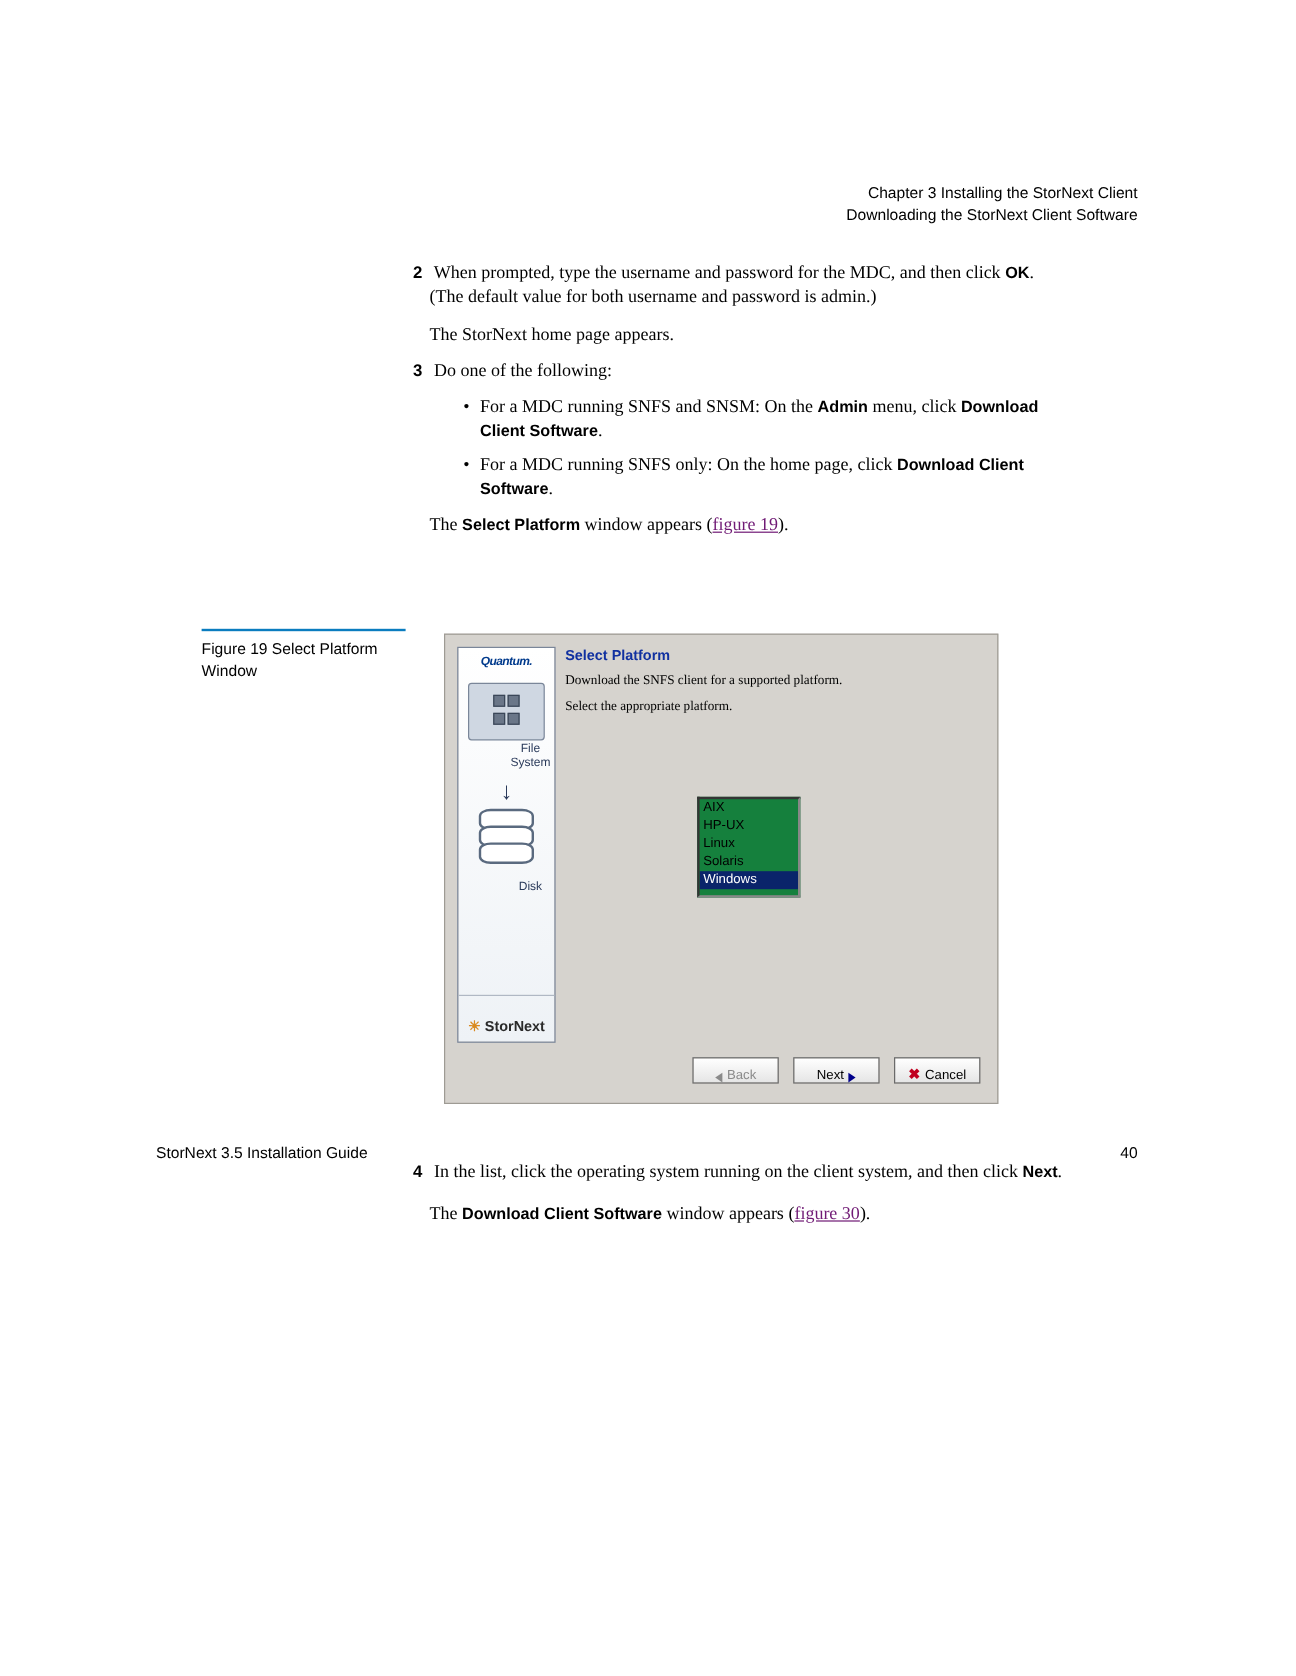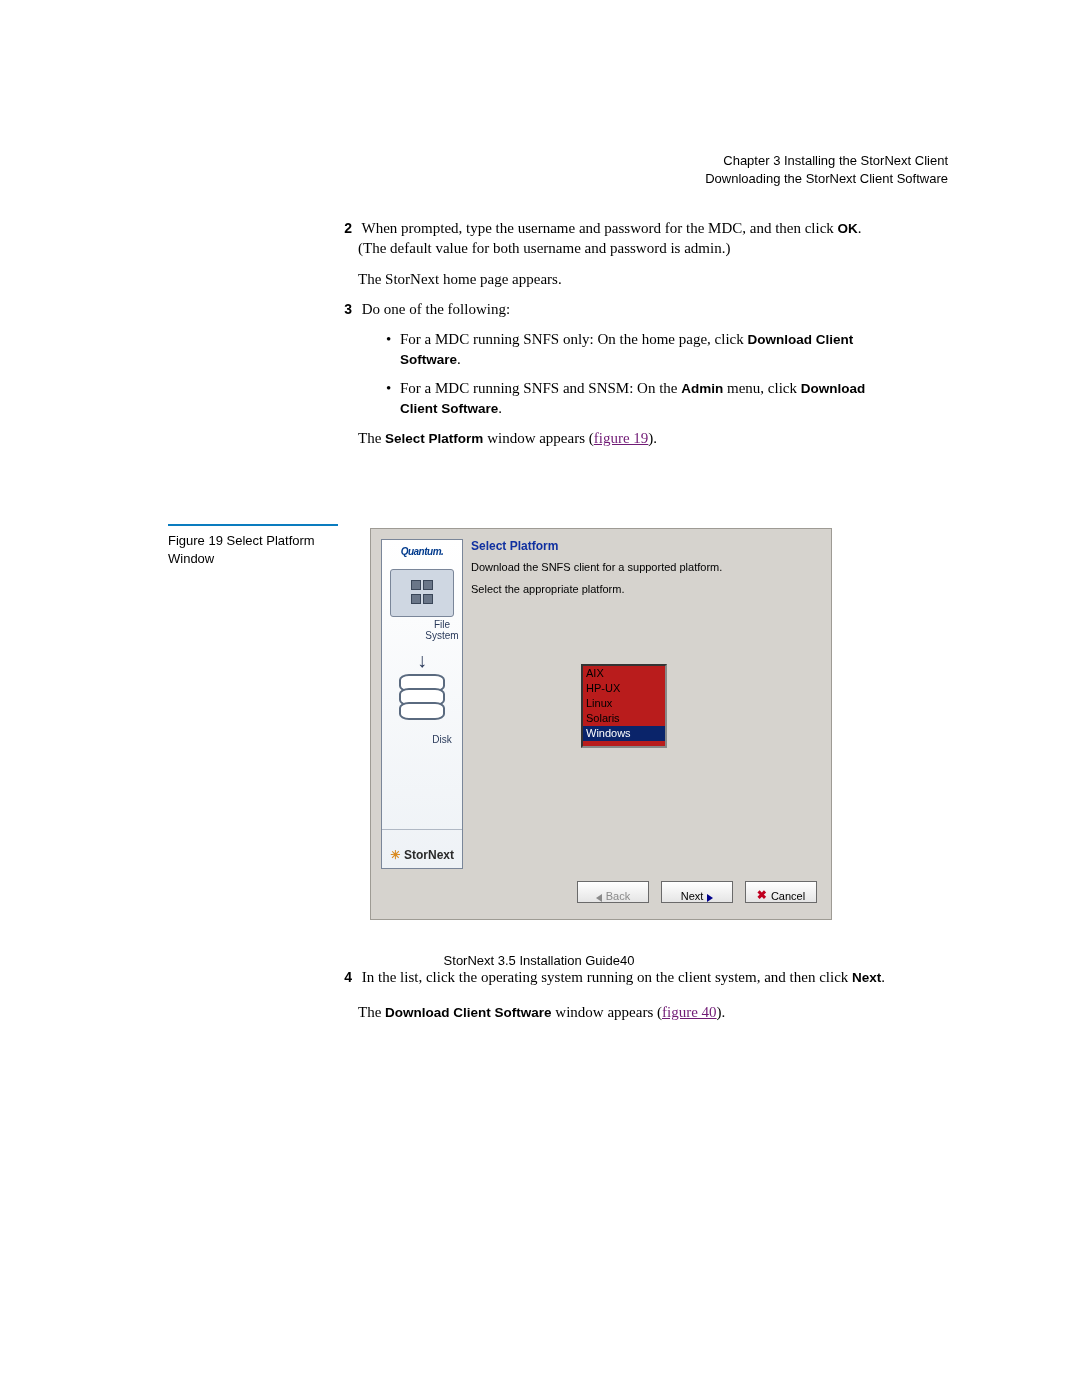--- a/index.html
+++ b/index.html
@@ -116,26 +116,26 @@
     position: absolute; bottom: 6px; left: 0; right:0;
     font-weight: bold; font-size: 12px; color: #2a2a2a;
     border-top: 1px solid #b0b8c4; padding-top: 18px;
   }
   .ss-stornext::before { content: "☀ "; color: #d98a1f; }
   .ss-right {
     position: absolute; left: 100px; top: 10px; right: 10px;
     font-size: 11px; color: #000;
   }
   .ss-title { color: #1030a0; font-weight: bold; font-size: 12px; margin-bottom: 8px; }
-  .ss-right p { margin: 0 0 8px 0; line-height: 1.25; }
+  .ss-right p { margin: 0 0 8px 0; line-height: 1.25; font-family: Liberation Serif, serif; }
   .ss-listbox {
     position: absolute;
     left: 210px; top: 135px;
     width: 82px; height: 80px;
-    background: #b91c1c; border: 2px inset #888;
+    background: #15803d; border: 2px inset #888;
     font-size: 11px; overflow: hidden;
   }
   .ss-listbox .opt { padding: 0 3px; line-height: 15px; cursor: default; }
   .ss-listbox .sel { background: #0a246a; color: #fff; }
   .ss-btnrow {
     position: absolute; bottom: 16px; right: 14px;
     display: flex; gap: 12px;
   }
   .ss-btn {
     min-width: 72px; height: 22px;
@@ -155,21 +155,21 @@
     font-family: Georgia, 'Times New Roman', serif;
     font-size: 15px;
     line-height: 1.35;
   }
   .footer {
     position: absolute;
     bottom: 237px;
     left: 130px; right: 132px;
     font-family: Arial, sans-serif;
     font-size: 13px;
-    display:flex; justify-content:center;
+    display:flex; justify-content:space-between;
   }
   .pill { display:inline-block; width:8px; height:8px; background:#6a7688; border:1px solid #3a4658; margin:1px; }
 </style>
 </head>
 <body>
 
 <div class="page">
 
   <div class="header">
     <div>Chapter 3  Installing the StorNext Client</div>
@@ -184,24 +184,24 @@
       </span>
     </p>
     <p style="margin-left:0;">The StorNext home page appears.</p>
 
     <p class="step">
       <span class="step-num">3</span>
       <span class="step-body">Do one of the following:</span>
     </p>
     <ul class="bullets">
       <li>
-        <span>For a MDC running SNFS only: On the home page, click </span><span class="bold-ss">Download Client Software</span><span>.</span>
+        <span>For a MDC running SNFS and SNSM: On the </span><span class="bold-ss">Admin</span><span> menu, click </span><span class="bold-ss">Download Client Software</span><span>.</span>
       </li>
       <li>
-        <span>For a MDC running SNFS and SNSM: On the </span><span class="bold-ss">Admin</span><span> menu, click </span><span class="bold-ss">Download Client Software</span><span>.</span>
+        <span>For a MDC running SNFS only: On the home page, click </span><span class="bold-ss">Download Client Software</span><span>.</span>
       </li>
     </ul>
     <p>
       <span>The </span><span class="bold-ss">Select Platform</span><span> window appears (</span><a class="link">figure 19</a><span>).</span>
     </p>
   </div>
 
   <div class="fig-label-area">
     <div>Figure 19  Select Platform</div>
     <div>Window</div>
@@ -255,21 +255,21 @@
   </div>
 
   <div class="lower-body">
     <p class="step">
       <span class="step-num">4</span>
       <span class="step-body">
         <span>In the list, click the operating system running on the client system, and then click </span><span class="bold-ss">Next</span><span>.</span>
       </span>
     </p>
     <p>
-      <span>The </span><span class="bold-ss">Download Client Software</span><span> window appears (</span><a class="link">figure 40</a><span>).</span>
+      <span>The </span><span class="bold-ss">Download Client Software</span><span> window appears (</span><a class="link">figure 30</a><span>).</span>
     </p>
   </div>
 
   <div class="footer">
     <span>StorNext 3.5 Installation Guide</span>
     <span>40</span>
   </div>
 
 </div>
 

